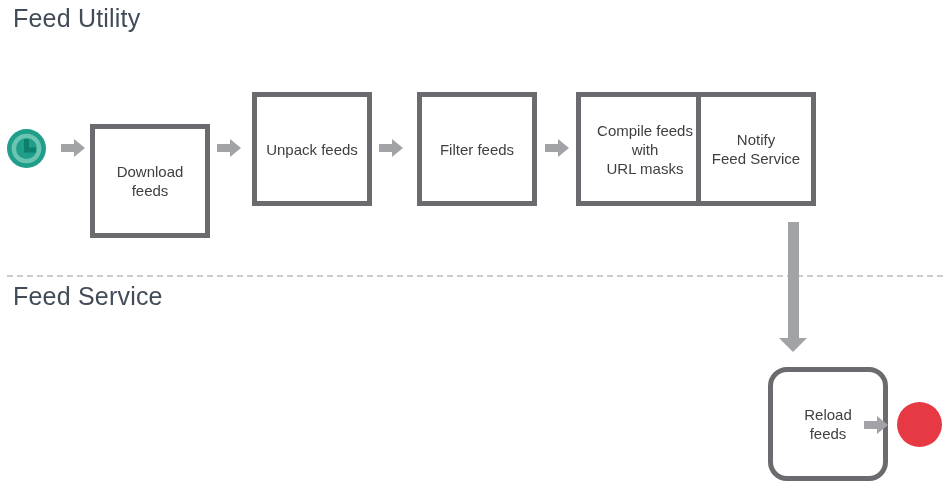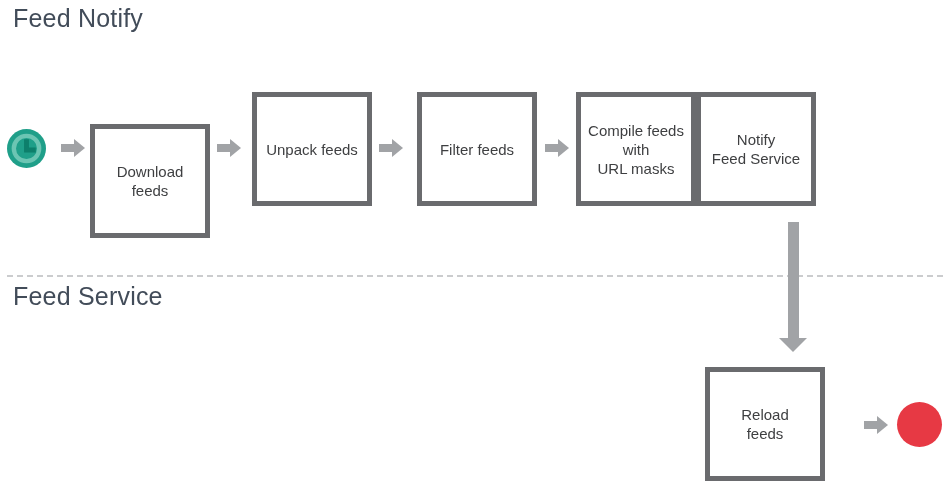--- a/index.html
+++ b/index.html
@@ -51,23 +51,23 @@
   }
   .step-label{
     font-size:15px;
     line-height:19px;
     color:var(--box-text);
     white-space:pre-line;
   }
   .box-1{left:90px;top:92px;margin-top:32px;}
   .box-2{left:252px;top:92px;}
   .box-3{left:417px;top:92px;}
-  .box-4{left:576px;top:92px;}
+  .box-4{left:576px;top:92px;padding-left:9px;}
   .box-5{left:696px;top:92px;}
-  .box-6{left:705px;top:367px;}
+  .box-6{left:768px;top:367px;border-radius:19px;}
 
   
   .h-arrow{position:absolute;width:24px;height:18px;z-index:2;}
   .h-arrow .shaft{
     position:absolute;left:0;top:5px;width:14px;height:8px;
     background:var(--arrow-gray);
   }
   .h-arrow .head{
     position:absolute;left:13px;top:0;width:0;height:0;
     border-top:9px solid transparent;
@@ -104,21 +104,21 @@
     width:45px;height:45px;border-radius:50%;
     background:var(--end-red);
     z-index:2;
   }
 </style>
 </head>
 <body>
 
 <div class="canvas">
 
-  <div class="lane-title utility">Feed Notify</div>
+  <div class="lane-title utility">Feed Utility</div>
   <div class="lane-title service">Feed Service</div>
 
   <div class="divider"></div>
 
   <div class="start-icon">
     <svg viewBox="0 0 40 40" width="39" height="39" aria-hidden="true">
       <circle class="clock-body" cx="20" cy="20" r="20"></circle>
       <circle class="clock-ring" cx="20" cy="20" r="13"></circle>
       <path class="clock-hands" d="M20 10.5 L20 21.5 L29.5 21.5"></path>
     </svg>

